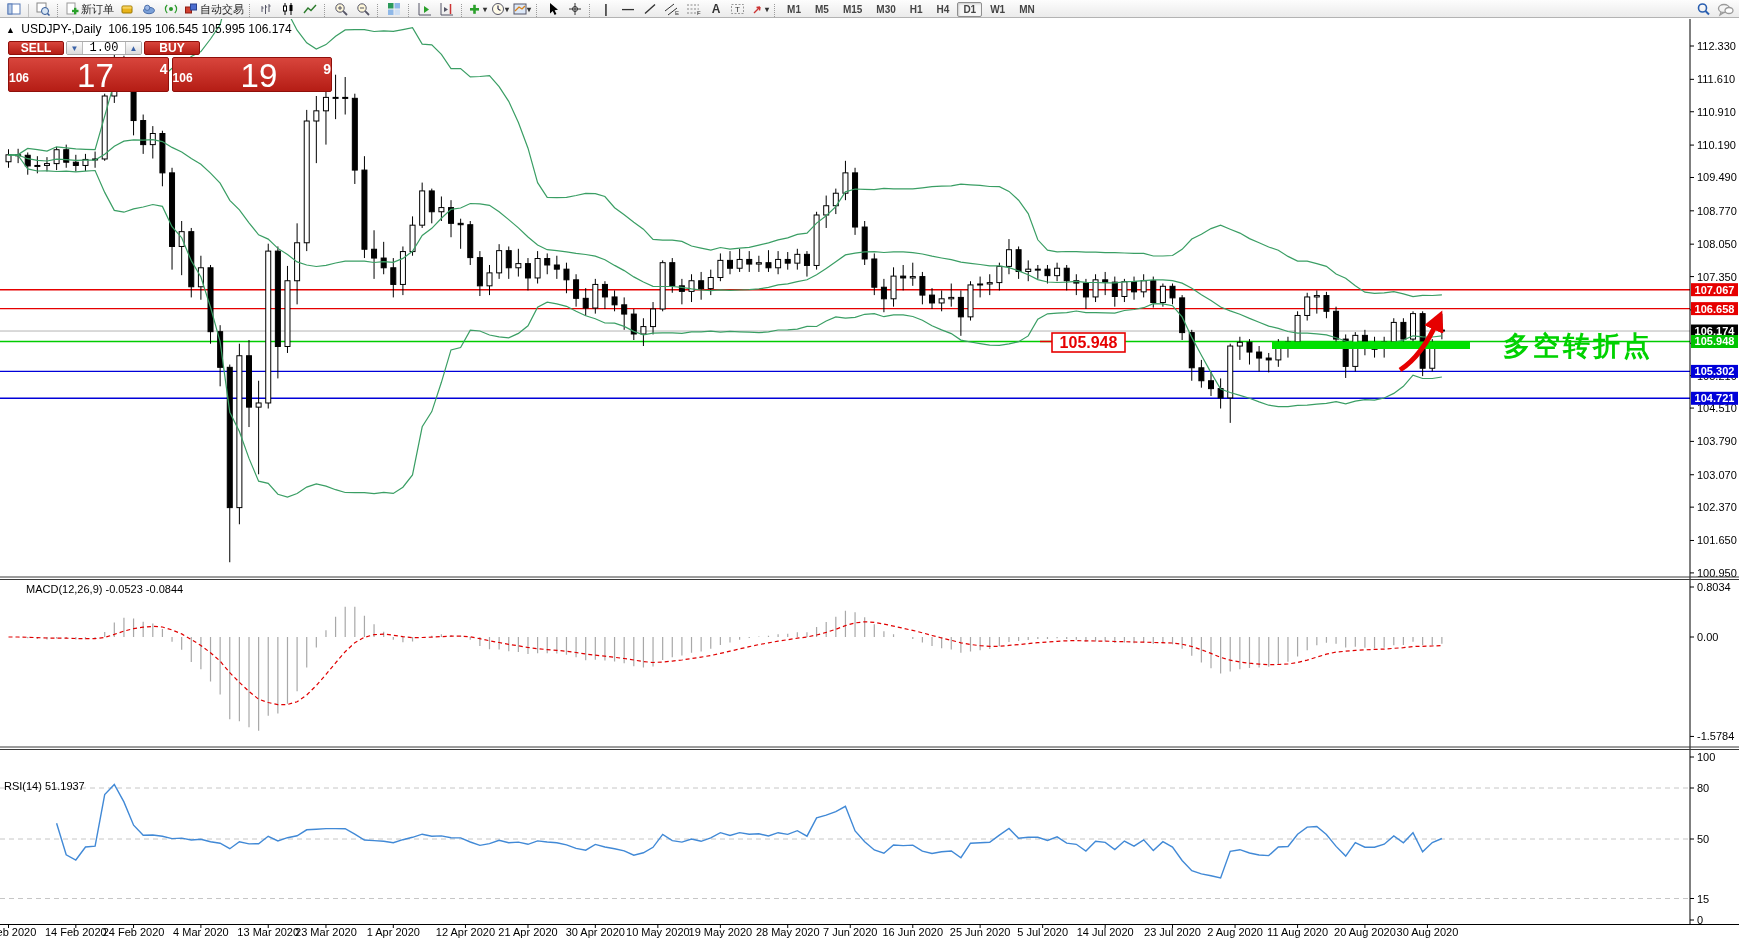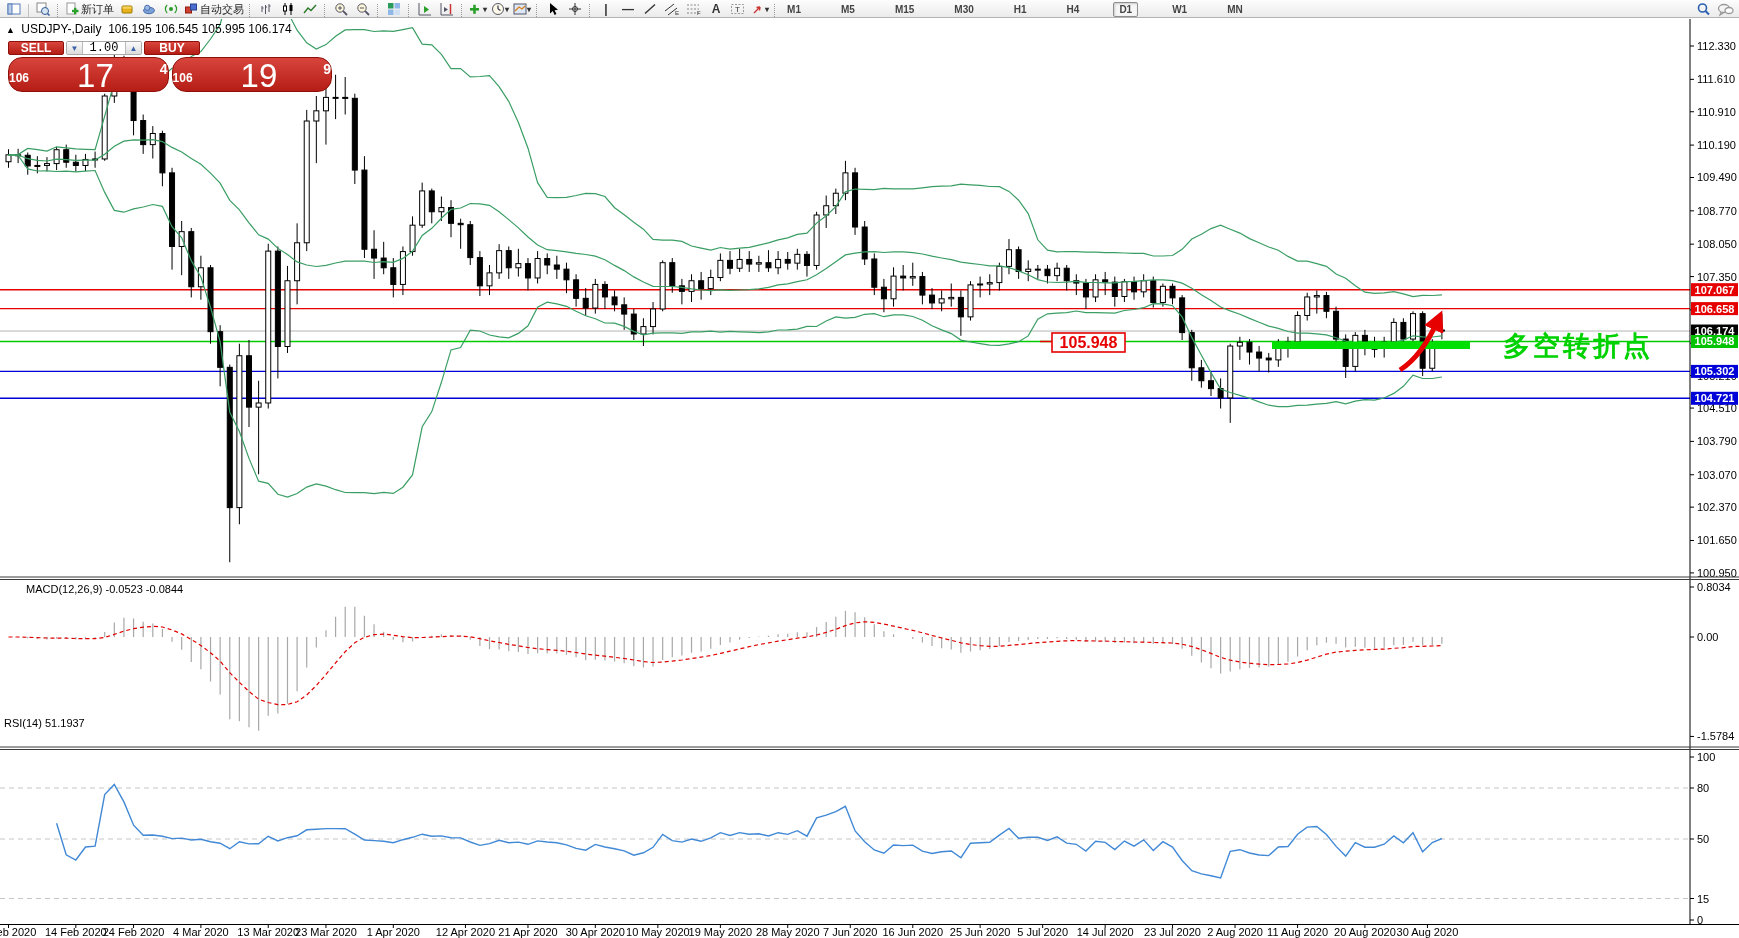--- a/index.html
+++ b/index.html
@@ -17,34 +17,34 @@
   .cjk{font-size:11px;color:#222;margin-left:2px;white-space:nowrap;}
   .tf{font-size:10px;font-weight:bold;color:#444;padding:1px 5px;margin:0 1px;border:1px solid transparent;border-radius:2px;}
   .tf.active{background:#f6f6f6;border:1px solid #8f8f8f;box-shadow:inset 1px 1px 2px #c9c9c9;}
   .spacer{flex:1;}
   .glyph{font-size:12px;color:#333;font-weight:bold;}
   
   .ovl{position:absolute;z-index:6;font-size:11px;color:#000;white-space:nowrap;}
   #title-line{left:6px;top:22px;font-size:12px;text-align:right;}
   #title-line .tri{font-size:9px;margin-right:3px;}
   #macd-label{left:4px;top:583px;padding-left:22px;}
-  #rsi-label{left:4px;top:717px;}
+  #rsi-label{left:4px;top:780px;}
   
   .trade-panel{position:absolute;left:8px;top:41px;width:192px;z-index:7;}
   .tp-row1{display:flex;height:14px;gap:2px;}
   .tp-btn{flex:0 0 54px;background:linear-gradient(#d8453c,#b51d15);border:1px solid #8f0f0a;
     color:#fff;font-size:12px;font-weight:bold;display:flex;align-items:center;justify-content:center;border-radius:2px;}
   .tp-vol{flex:1;display:flex;border:1px solid #aaa;background:#fff;border-radius:2px;overflow:hidden;}
   .tp-spin{width:15px;background:linear-gradient(#fbfbfb,#dcdcdc);border-right:1px solid #bbb;
     display:flex;align-items:center;justify-content:center;font-size:8px;color:#3a62a8;}
   .tp-spin.up{border-right:none;border-left:1px solid #bbb;}
   .tp-vol input{flex:1;border:none;outline:none;font-size:12px;text-align:center;width:30px;
     font-family:Liberation Mono, monospace;color:#000;}
   .tp-row2{display:flex;gap:3px;margin-top:2px;height:35px;}
-  .tp-price{flex:1;background:linear-gradient(#d8453c,#b51d15);border:1px solid #8f0f0a;border-radius:14px;
+  .tp-price{flex:1;background:linear-gradient(#d8453c,#b51d15);border:1px solid #8f0f0a;border-radius:2px;
     color:#fff;display:flex;align-items:flex-end;justify-content:center;padding-bottom:2px;gap:46px;}
   .tp-price .sm{font-size:12px;font-weight:bold;margin:0 2px 4px 0;}
   .tp-price .big{font-size:33px;font-weight:normal;line-height:27px;}
   .tp-price .sup{font-size:14px;font-weight:bold;position:relative;top:-12px;}
   #chart{position:absolute;top:0;left:0;z-index:1;}
 </style>
 </head>
 <body>
 
 <div class="toolbar">
@@ -215,21 +215,21 @@
         <text x="5" y="10" font-size="8" fill="#333">T</text>
       </svg>
     </span>
   <span class="tbtn">
       <svg width="14" height="14">
         <path d="M3,11L9,5 M9,5l-3.5,0.5 M9,5l-0.5,3.5" stroke="#c33" stroke-width="1.4" fill="none"></path>
       </svg>
       <span class="glyph" style="font-size:8px;">▾</span>
     </span>
   <span class="grip"></span>
-  <span id="tf-box" style="display:inline-flex;align-items:center;gap:26px;">
+  <span id="tf-box" style="display:inline-flex;align-items:center;">
       <span class="tf">M1</span>
       <span class="tf">M5</span>
       <span class="tf">M15</span>
       <span class="tf">M30</span>
       <span class="tf">H1</span>
       <span class="tf">H4</span>
       <span class="tf active">D1</span>
       <span class="tf">W1</span>
       <span class="tf">MN</span>
     </span>

